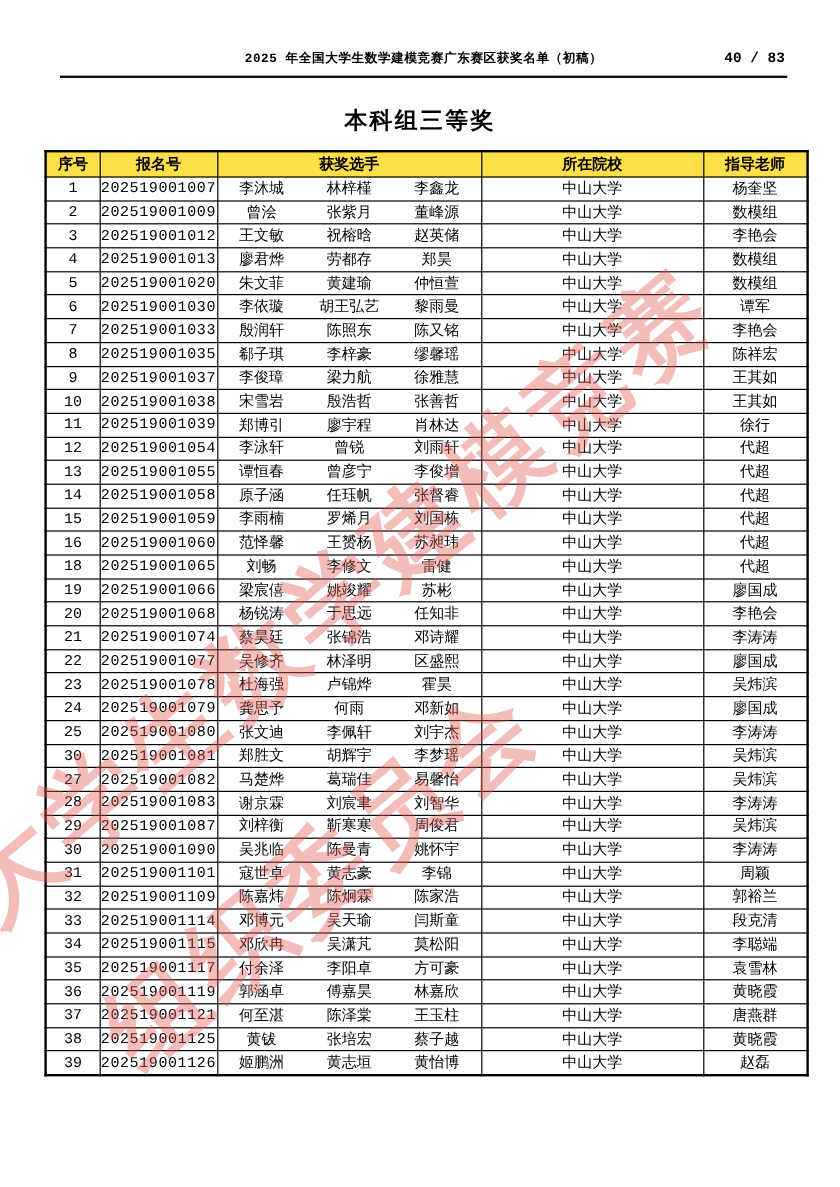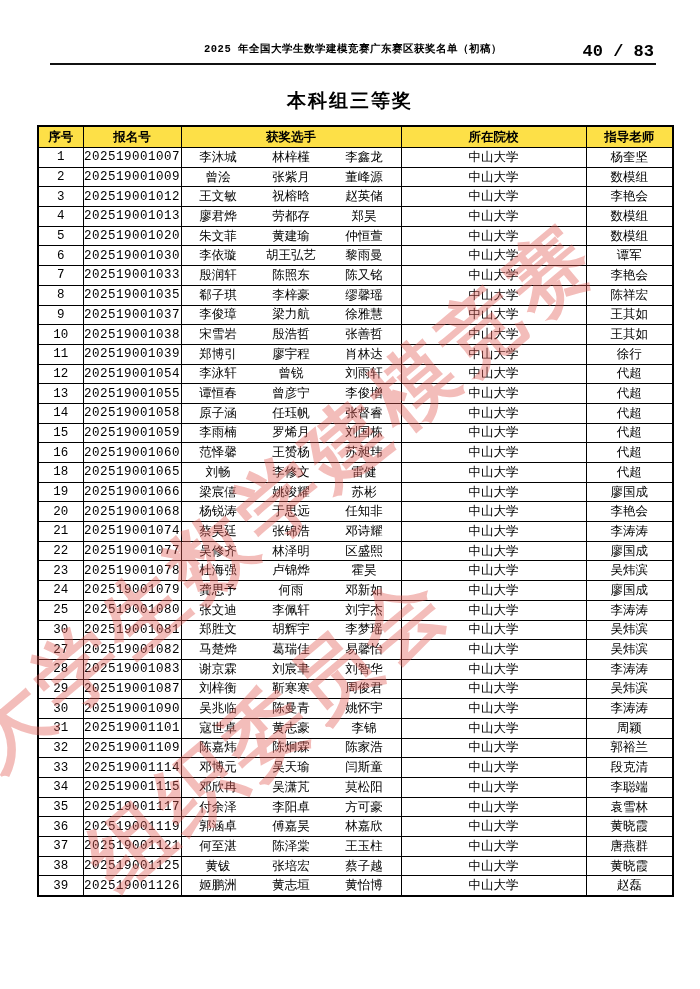--- a/index.html
+++ b/index.html
@@ -15,21 +15,21 @@
   .page-header{
     position:absolute;left:50px;right:44px;top:42px;
     border-bottom:2px solid #111;
     padding-bottom:7px;
     font-size:10.5px;font-weight:bold;
     text-align:center;
   }
   .doc-title{letter-spacing:0.5px;}
   .page-number{
     position:absolute;right:2px;top:0;
-    font-weight:bold;font-size:17px;
+    font-weight:bold;font-size:12px;
   }
   
   .section-title{
     position:absolute;top:88px;left:0;width:100%;
     text-align:center;
     font-size:19px;font-weight:bold;letter-spacing:2px;
   }
   
   table.awards{
     position:absolute;top:125px;left:37px;

